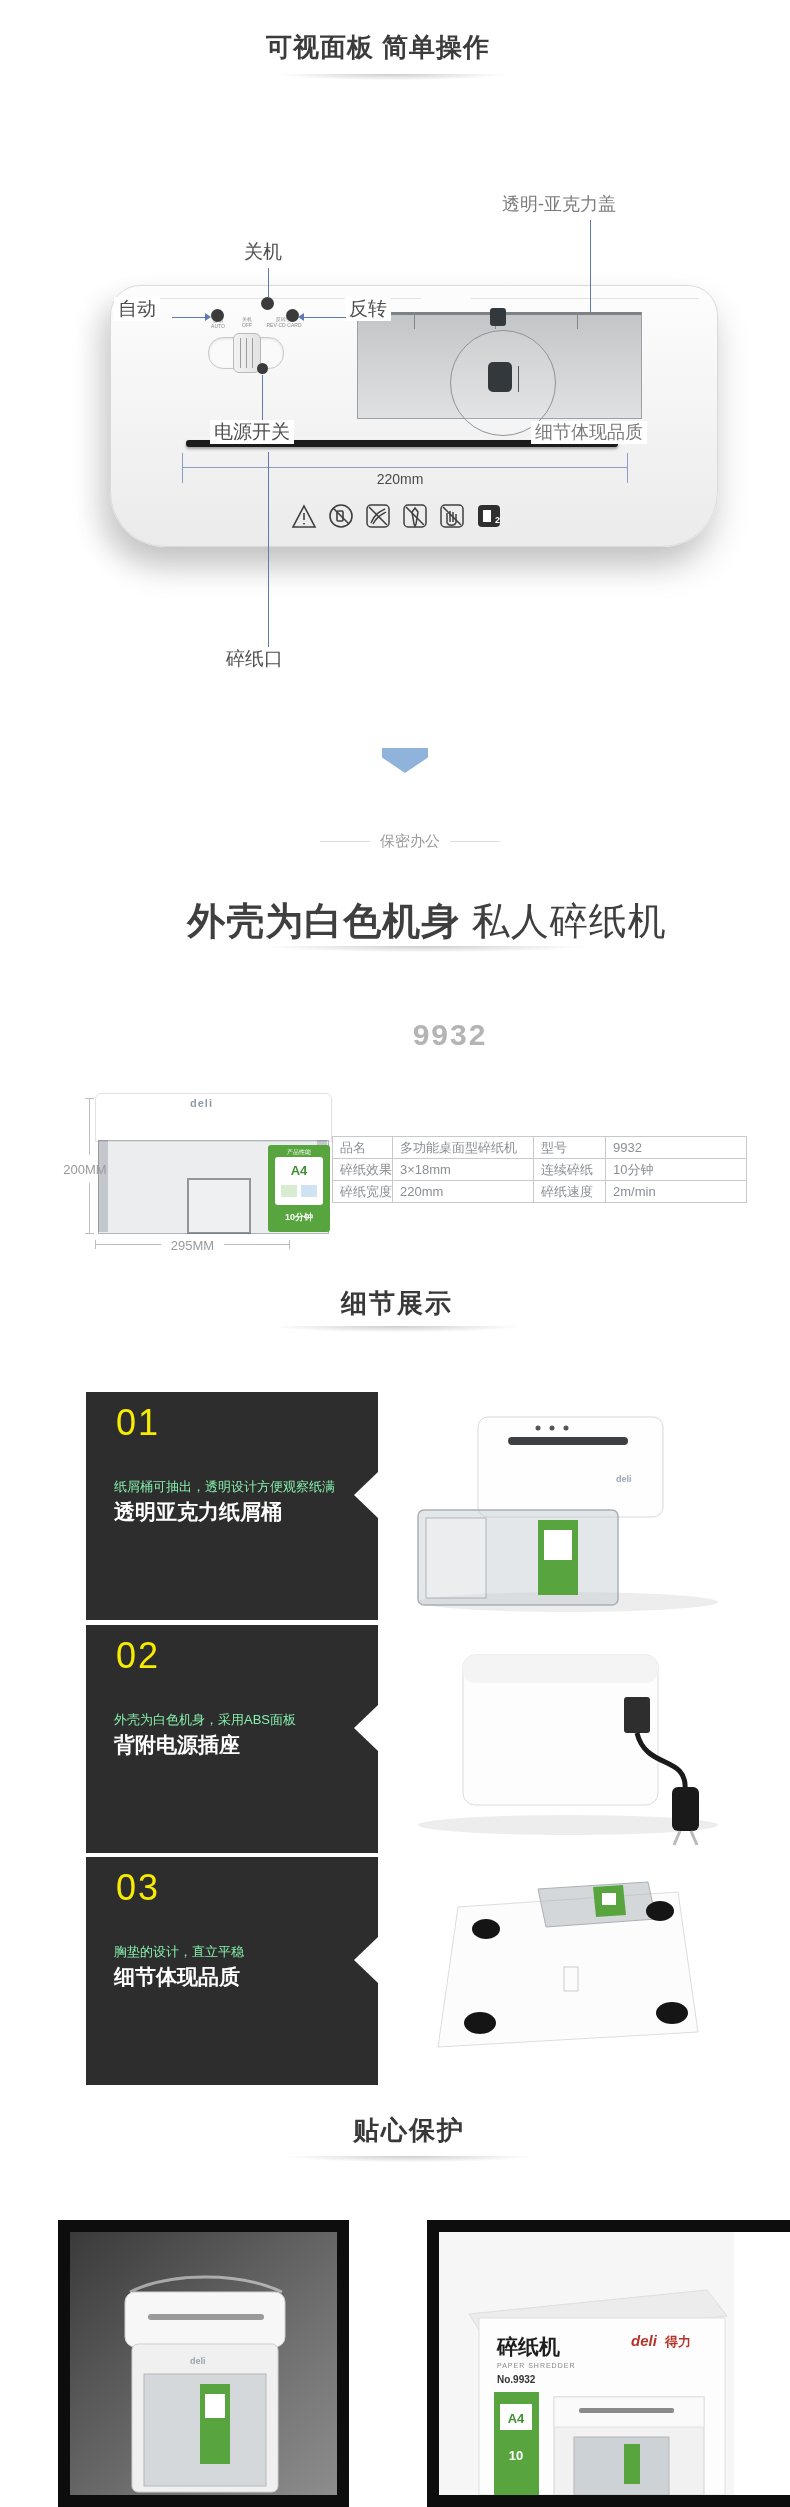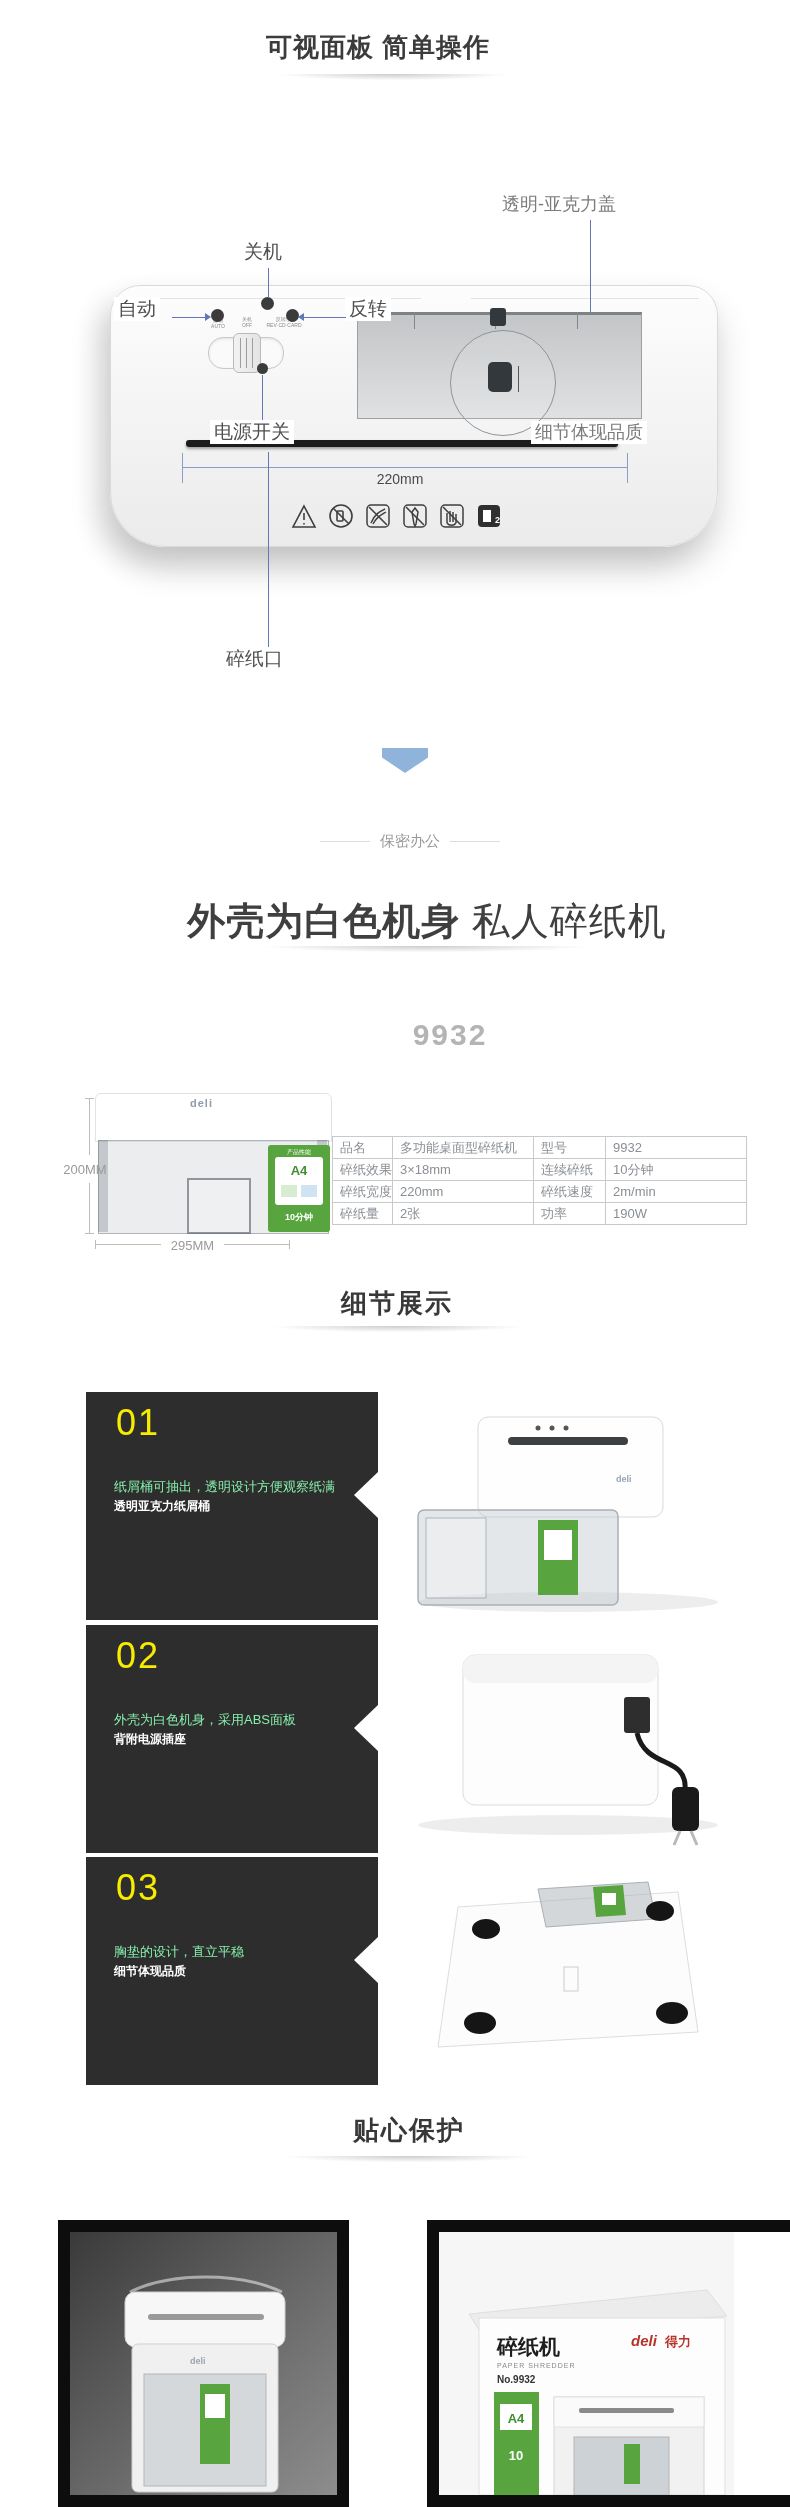--- a/index.html
+++ b/index.html
@@ -66,21 +66,21 @@
   .pdimlabel{position:absolute;font-size:13px;color:#9a9a9a;text-align:center;}
   
   .spec{position:absolute;left:332px;top:1120px;margin-top:16px;}
   .spec table{border-collapse:collapse;table-layout:fixed;width:414px;font-size:13px;color:#8a8f94;}
   .spec td{border:1px solid #c9c9c9;height:21px;line-height:21px;padding:0 0 0 7px;
       white-space:nowrap;overflow:hidden;}
   
   .dbox{position:absolute;left:86px;width:292px;height:228px;background:#2d2d2d;}
   .dnum{position:absolute;left:30px;top:10px;font-size:36px;color:#f7ec00;letter-spacing:2px;}
   .dline1{position:absolute;left:28px;top:86px;font-size:13px;color:#86efac;white-space:nowrap;}
-  .dline2{position:absolute;left:28px;top:106px;font-size:12px;font-weight:bold;color:#fff;white-space:nowrap;text-align:right;}
+  .dline2{position:absolute;left:28px;top:106px;font-size:21px;font-weight:bold;color:#fff;white-space:nowrap;text-align:right;}
   .notch{position:absolute;right:0;top:80px;width:0;height:0;border-top:23px solid transparent;
       border-bottom:23px solid transparent;border-right:24px solid #fff;}
   .dphoto{position:absolute;left:388px;width:360px;height:228px;background:#fff;}
   
   .frame{position:absolute;top:2220px;border:12px solid #0d0d0d;box-sizing:border-box;}
 </style>
 </head>
 <body>
 
 <div class="page">
@@ -250,26 +250,20 @@
         <td>3×18mm</td>
         <td>连续碎纸</td>
         <td>10分钟</td>
       </tr>
       <tr>
         <td>碎纸宽度</td>
         <td>220mm</td>
         <td>碎纸速度</td>
         <td>2m/min</td>
       </tr>
-      <tr>
-        <td>碎纸量</td>
-        <td>2张</td>
-        <td>功率</td>
-        <td>190W</td>
-      </tr>
     </tbody>
       </table>
   </div>
 
   <div class="h2" style="top:1286px;">细节展示</div>
   <div class="soft-shadow" style="left:215px;top:1326px;width:364px;"></div>
 
   <div class="dbox" style="top:1392px;">
     <div class="dnum">01</div>
     <div class="dline1">纸屑桶可抽出，透明设计方便观察纸满</div>

